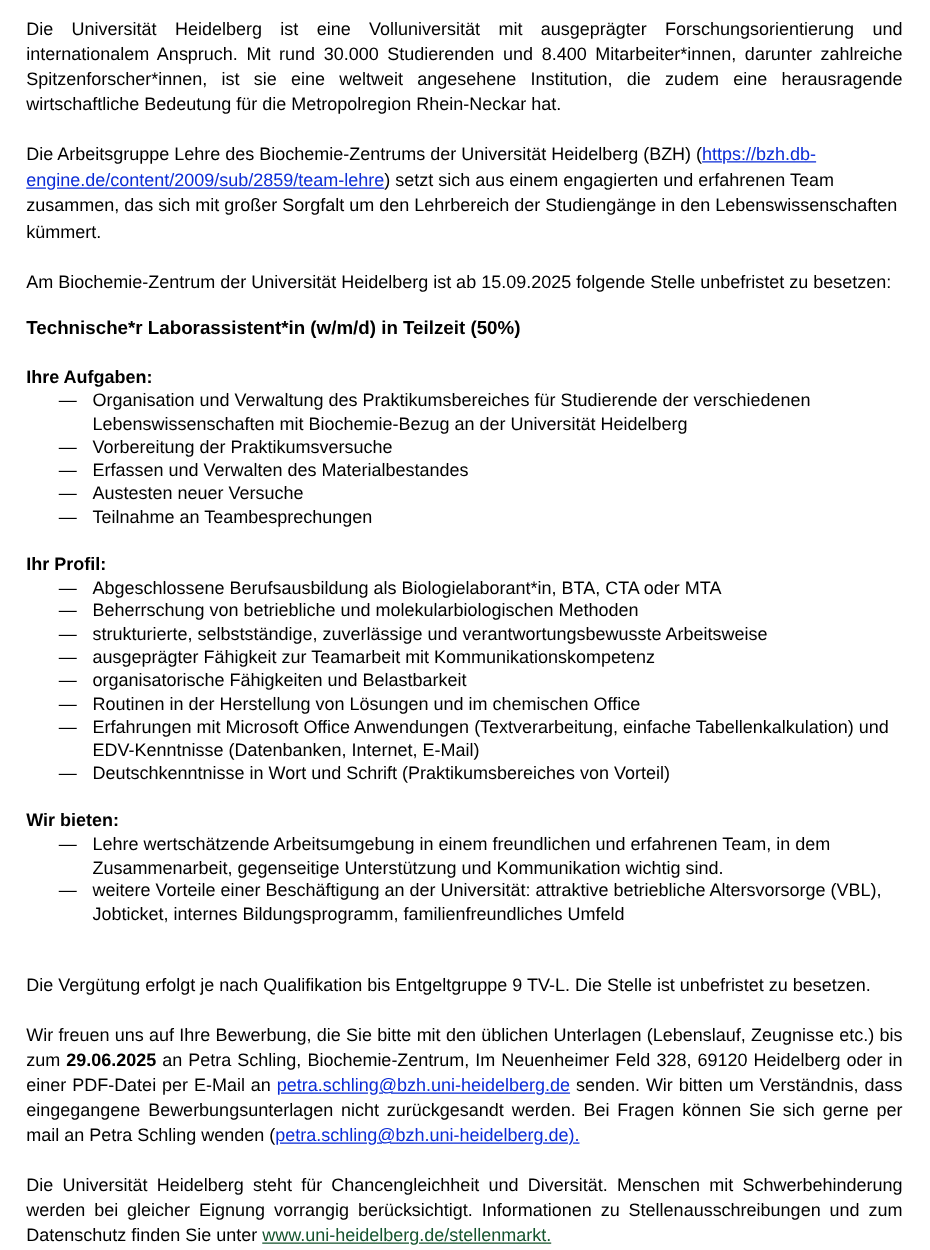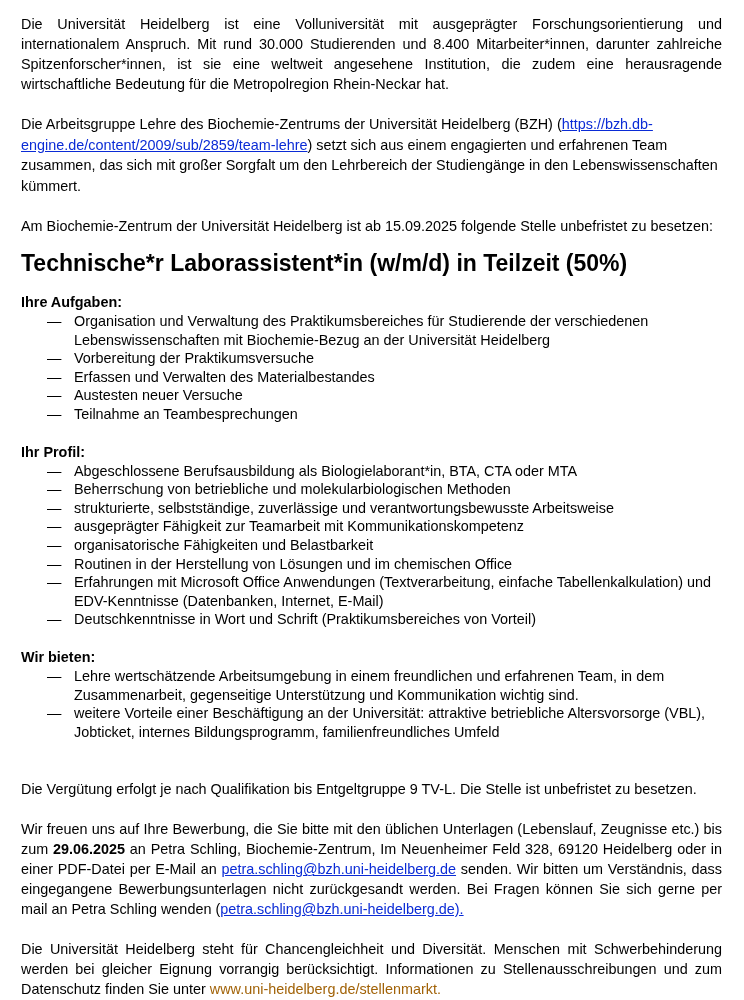--- a/index.html
+++ b/index.html
@@ -7,22 +7,22 @@
     width: 744px; height: 1000px; overflow: hidden;
     font-family: "Liberation Sans", sans-serif;
     color: #000;
     font-size: 14.4px;
   }
   .page { position: relative; padding: 14px 22px 0 21px; }
   p { margin: 0; line-height: 20px; }
   .just { text-align: justify; }
   .gap { height: 20px; }
   a.link { color: #0a2bd6; text-decoration: underline; }
-  a.link-black { color: #a16207; }
-  .title { font-size: 23px; font-weight: bold; margin: 0; line-height: 26px; }
+  a.link-black { color: #14532d; text-decoration: underline; }
+  .title { font-size: 15px; font-weight: bold; margin: 0; line-height: 26px; }
   .heading { font-weight: bold; line-height: 20px; margin: 0; }
   ul.dash { list-style: none; margin: 0; padding: 0; }
   ul.dash li { position: relative; padding-left: 53px; line-height: 18.6px; }
   ul.dash li .dash-icon { position: absolute; left: 26px; top: 0; }
   b { font-weight: bold; }
 </style>
 </head>
 <body>
 
 <div class="page">

